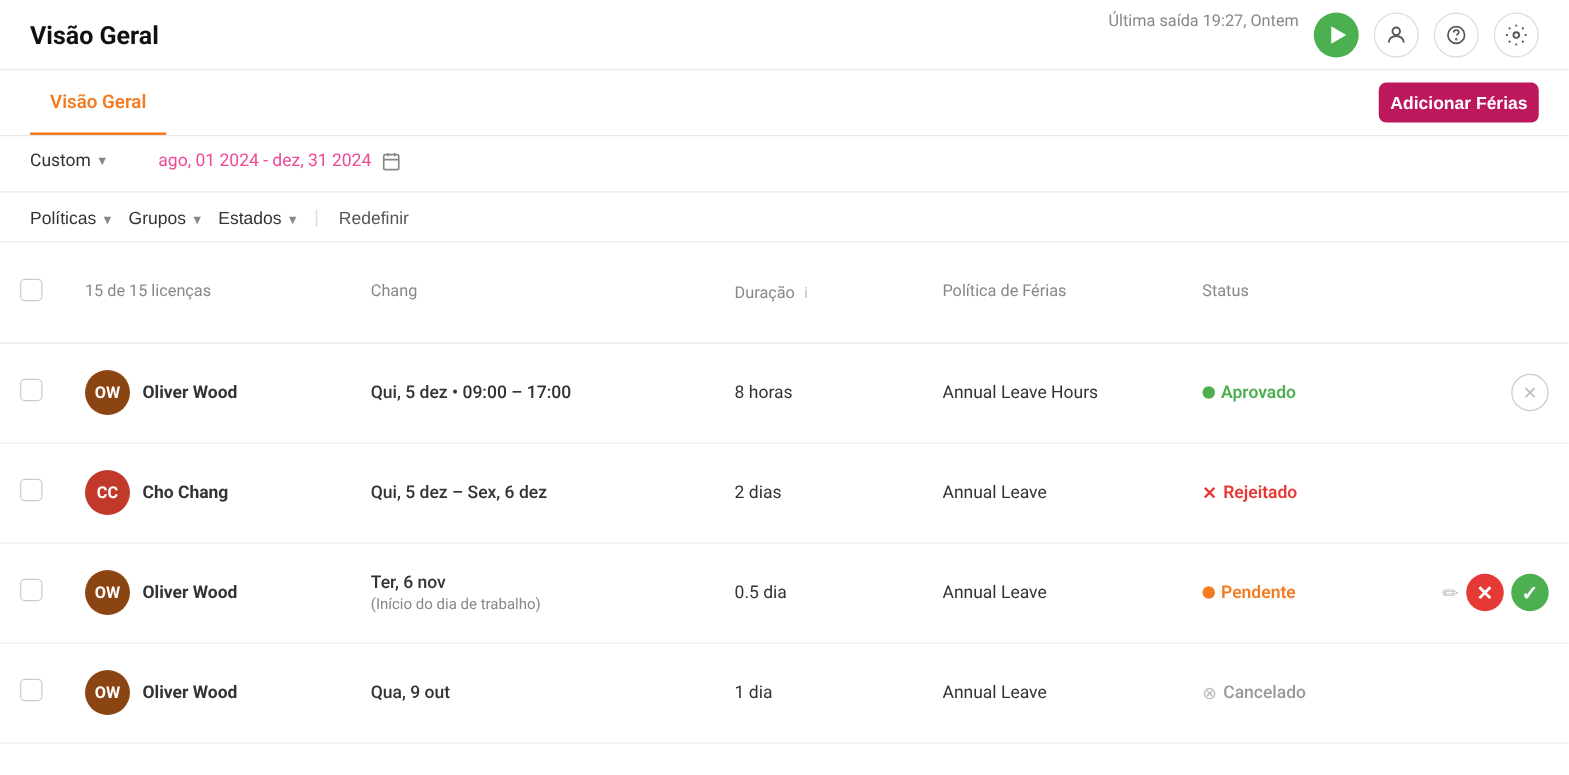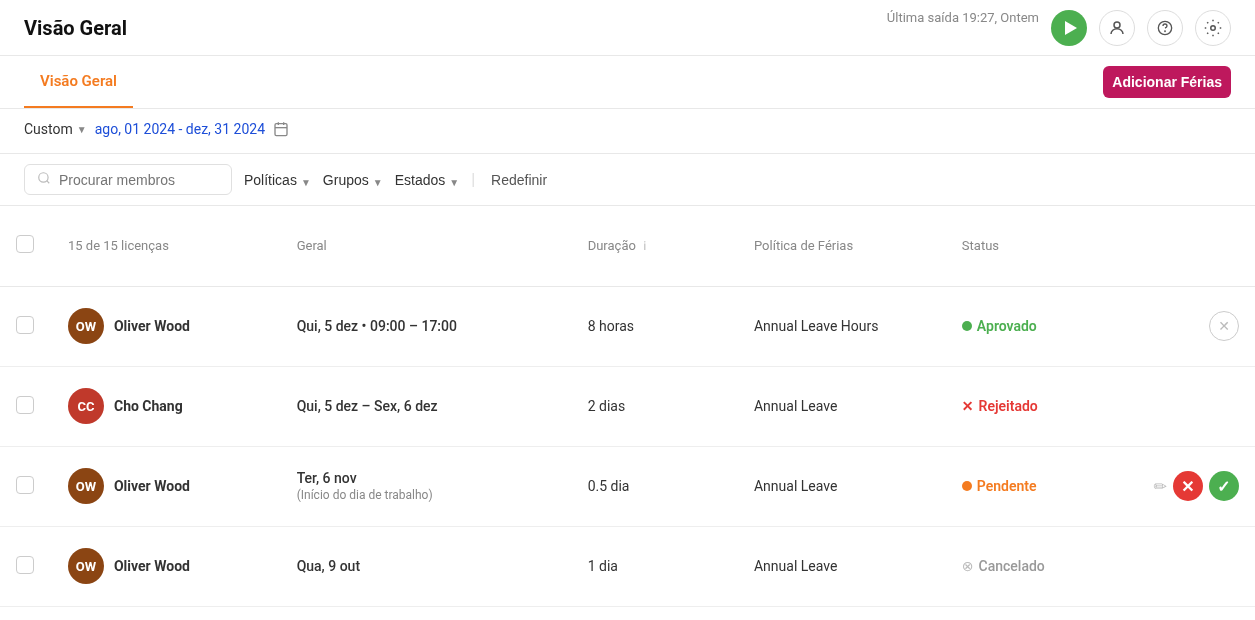--- a/index.html
+++ b/index.html
@@ -24,21 +24,21 @@
     .tab-list { display: flex; gap: 0; }
     .tab { padding: 16px 16px; font-size: 15px; cursor: pointer; color: #999; border-bottom: 2px solid transparent; }
     .tab.active { color: #f47b20; border-bottom: 2px solid #f47b20; font-weight: 600; }
     .add-btn { background: #be185d; color: #fff; border: none; border-radius: 6px; padding: 8px 9px; font-size: 14px; font-weight: 700; cursor: pointer; }
 
     
     .filters { display: flex; align-items: center; padding: 12px 24px; border-bottom: 1px solid #e8e8e8; gap: 16px; }
     .date-filter { display: flex; align-items: flex-start; gap: 8px; }
     .date-label { font-size: 14px; color: #333; display: flex; align-items: center; gap: 4px; cursor: pointer; }
     .date-label .arrow { font-size: 10px; color: #888; }
-    .date-range { font-size: 14px; color: #1d4ed8; }
+    .date-range { font-size: 14px; color: #ec4899; margin-left: 32px; }
     .calendar-icon { font-size: 16px; color: #888; cursor: pointer; }
 
     
     .search-filter-row { display: flex; align-items: center; padding: 10px 24px; gap: 12px; border-bottom: 1px solid #e8e8e8; }
     .search-box { display: flex; align-items: center; gap: 8px; border: 1px solid #e0e0e0; border-radius: 6px; padding: 6px 12px; background: #fff; }
     .search-box input { border: none; outline: none; font-size: 14px; color: #999; width: 160px; }
     .search-icon { color: #bbb; font-size: 14px; }
     .filter-btn { display: flex; align-items: flex-end; gap: 4px; font-size: 14px; color: #333; cursor: pointer; border: none; background: none; padding: 0; }
     .filter-btn .arrow { font-size: 10px; color: #888; }
     .reset-btn { font-size: 14px; color: #555; cursor: pointer; border: none; background: none; padding: 0; margin-left: 4px; }
@@ -134,29 +134,20 @@
           <rect x="3" y="4" width="18" height="18" rx="2"></rect>
           <line x1="16" y1="2" x2="16" y2="6"></line>
           <line x1="8" y1="2" x2="8" y2="6"></line>
           <line x1="3" y1="10" x2="21" y2="10"></line>
         </svg>
     </span>
   </div>
 </div>
 
 <div class="search-filter-row">
-  <div class="search-box">
-    <span class="search-icon">
-      <svg width="14" height="14" viewBox="0 0 24 24" fill="none" stroke="#bbb" stroke-width="2">
-          <circle cx="11" cy="11" r="8"></circle>
-          <line x1="21" y1="21" x2="16.65" y2="16.65"></line>
-        </svg>
-    </span>
-    <input type="text" placeholder="Procurar membros" style="">
-  </div>
   <button class="filter-btn">
     <span>Políticas</span>
     <span class="arrow">▼</span>
   </button>
   <button class="filter-btn">
     <span>Grupos</span>
     <span class="arrow">▼</span>
   </button>
   <button class="filter-btn">
     <span>Estados</span>
@@ -167,21 +158,21 @@
 </div>
 
 <div class="table-wrap">
   <table class="table">
     <thead>
       <tr>
         <th class="col-check">
           <span class="checkbox"></span>
         </th>
         <th class="col-member">15 de 15 licenças</th>
-        <th class="col-dates">Geral</th>
+        <th class="col-dates">Chang</th>
         <th class="col-duration">
           <span>Duração</span>
           <span style="margin-left:4px; color:#bbb; font-size:12px;">ℹ</span>
         </th>
         <th class="col-policy">Política de Férias</th>
         <th class="col-status">Status</th>
         <th class="col-actions"></th>
       </tr>
     </thead>
     <tbody id="table-body">

